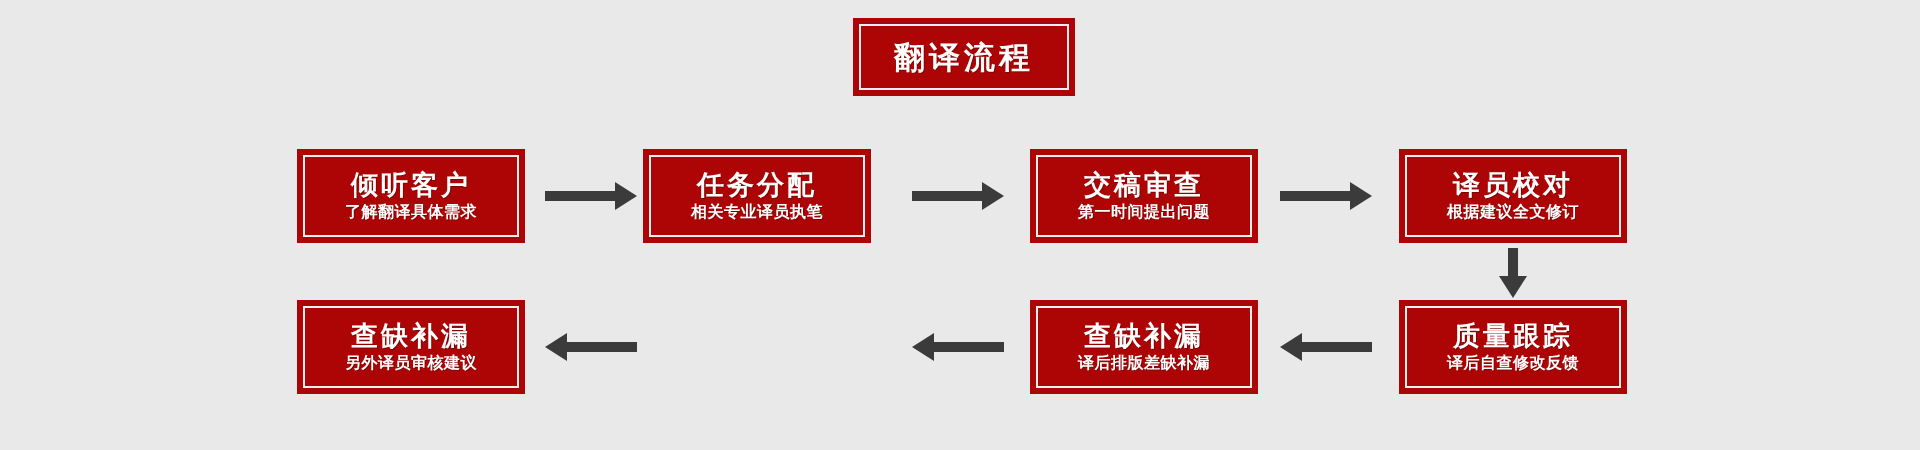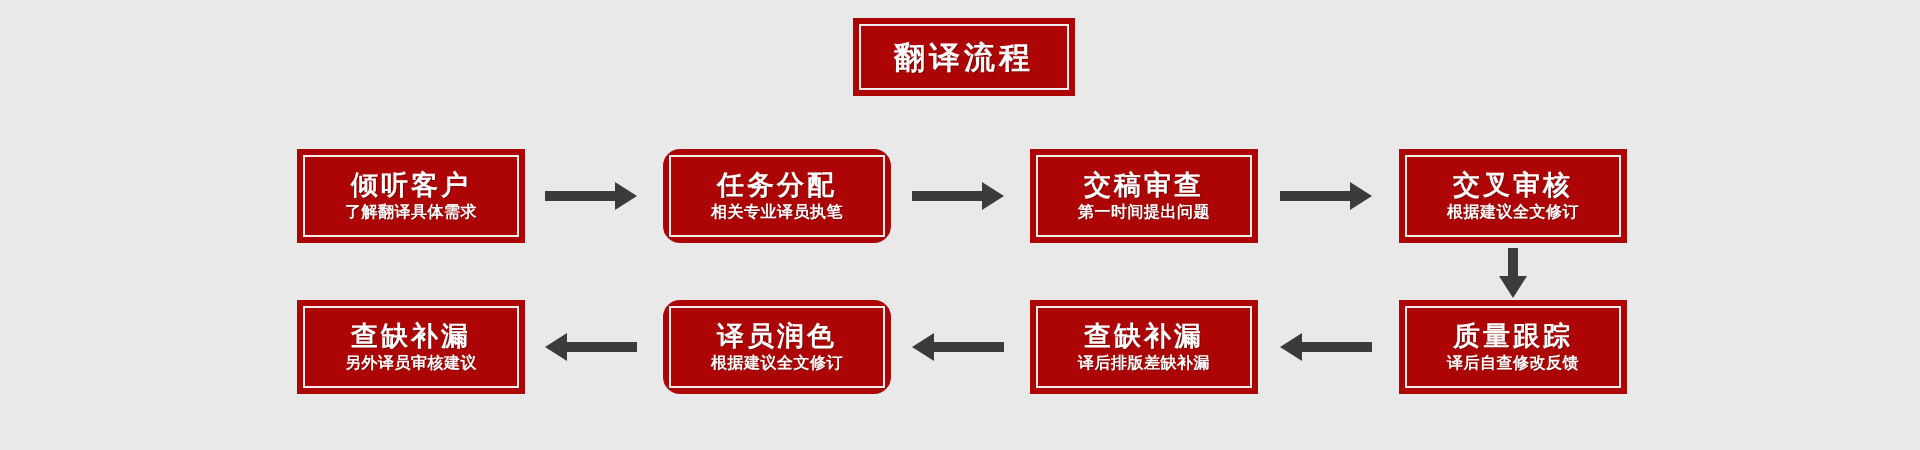--- a/index.html
+++ b/index.html
@@ -83,21 +83,21 @@
     margin-bottom: 4px;
   }
   .proc .node-sub {
     font-size: 16px;
   }
 
   .r1 { top: 149px; }
   .r2 { top: 300px; }
 
   .c1 { left: 297px; }
-  .c2 { left: 663px; border-radius: 17px; }
+  .c2 { left: 643px; }
   .c3 { left: 1030px; }
   .c4 { left: 1399px; }
 
   
   .arrow-h {
     position: absolute;
     height: 26px;
     width: 92px;
     display: flex;
     align-items: center;
@@ -186,21 +186,21 @@
     <div class="node-title">交稿审查</div>
     <div class="node-sub">第一时间提出问题</div>
   </div>
 
   <div class="arrow-h right a3">
     <div class="shaft"></div>
     <div class="head"></div>
   </div>
 
   <div class="node proc r1 c4">
-    <div class="node-title">交叉审核</div>
+    <div class="node-title">译员校对</div>
     <div class="node-sub">根据建议全文修订</div>
   </div>
 
   <div class="arrow-v a4">
     <div class="shaft"></div>
     <div class="head"></div>
   </div>
 
   <div class="node proc r2 c4">
     <div class="node-title">质量跟踪</div>
@@ -215,24 +215,20 @@
   <div class="node proc r2 c3">
     <div class="node-title">查缺补漏</div>
     <div class="node-sub">译后排版差缺补漏</div>
   </div>
 
   <div class="arrow-h left a6">
     <div class="head"></div>
     <div class="shaft"></div>
   </div>
 
-  <div class="node proc r2 c2">
-    <div class="node-title">译员润色</div>
-    <div class="node-sub">根据建议全文修订</div>
-  </div>
 
   <div class="arrow-h left a7">
     <div class="head"></div>
     <div class="shaft"></div>
   </div>
 
   <div class="node proc r2 c1">
     <div class="node-title">查缺补漏</div>
     <div class="node-sub">另外译员审核建议</div>
   </div>

